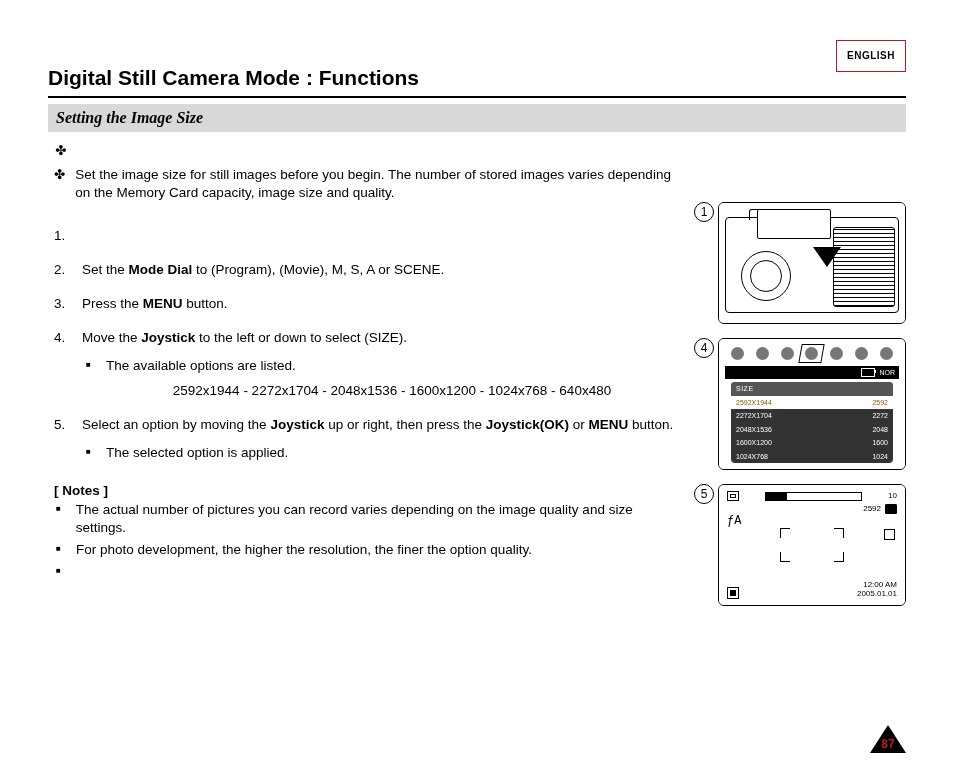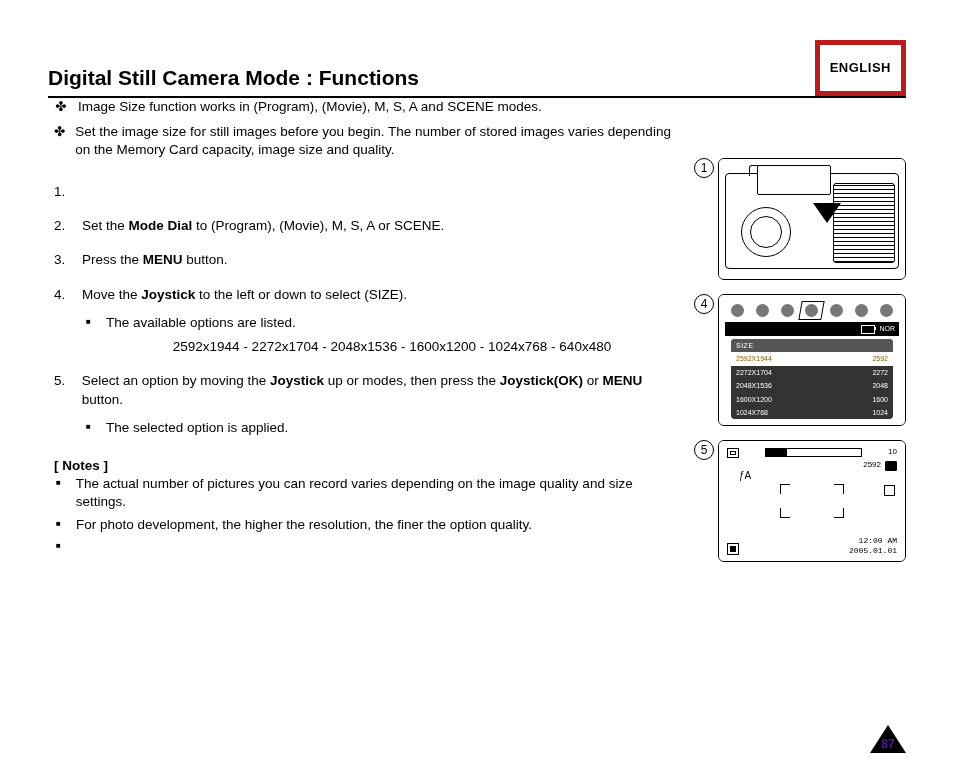--- a/index.html
+++ b/index.html
@@ -15,24 +15,24 @@
     width: 954px;
     height: 779px;
     position: relative;
     box-sizing: border-box;
     padding: 36px 48px 30px 48px;
   }
   .lang-box {
     position: absolute;
     top: 40px;
     right: 48px;
-    border: 5px solid #b91c1c;
-    padding: 14px 10px;
+    border: 1px solid #b91c1c;
+    padding: 8px 10px;
     font-weight: bold;
-    font-size: 13px;
+    font-size: 10px;
     letter-spacing: 0.5px;
   }
   .title {
     font-size: 21px;
     font-weight: bold;
     margin-top: 28px;
     padding-bottom: 4px;
     border-bottom: 2px solid #000;
   }
   .subtitle {
@@ -155,67 +155,65 @@
   .preview-screen { height:120px; background:#fff; position:relative; padding:6px 8px; box-sizing:border-box; font-size:8px; }
   .ps-top { display:flex; align-items:center; gap:22px; }
   .ps-top .sq { width:10px; height:8px; border:1px solid #000; position:relative;}
   .ps-top .sq::after{content:"";position:absolute;inset:2px;border:1px solid #000;}
   .ps-top .bar { flex:1; height:7px; border:1px solid #000; position:relative; margin:0 4px;}
   .ps-top .bar::after{content:"";position:absolute;left:0;top:0;bottom:0;width:22%;background:#000;}
   .ps-top .count { font-size:8px; }
   .ps-row2 { display:flex; justify-content:flex-end; gap:4px; margin-top:2px; align-items:center;}
   .ps-row2 .res { font-size:8px; }
   .ps-row2 .card { width:10px;height:8px;border:1px solid #000; background:#000; border-radius:1px;}
-  .ps-left { position:absolute; left:20px; top:28px; font-size:10px;}
+  .ps-left { position:absolute; left:8px; top:28px; font-size:12px;font-family:Liberation Mono, monospace;}
   .ps-tree { position:absolute; right:10px; top:44px; width:9px;height:9px;border:1px solid #000;}
   .ps-brackets { position:absolute; left:50%; top:50%; transform:translate(-50%,-50%); width:64px; height:34px;}
   .corner{position:absolute;width:9px;height:9px;border:1.4px solid #000;}
   .tl{top:0;left:0;border-right:none;border-bottom:none;}
   .tr{top:0;right:0;border-left:none;border-bottom:none;}
   .bl{bottom:0;left:0;border-right:none;border-top:none;}
   .br{bottom:0;right:0;border-left:none;border-top:none;}
-  .ps-bot { position:absolute; left:8px; right:8px; bottom:6px; display:flex; justify-content:space-between; align-items:flex-end;font-family:Liberation Mono, monospace;}
+  .ps-bot { position:absolute; left:8px; right:8px; bottom:6px; display:flex; justify-content:space-between; align-items:flex-end;}
   .ps-bot .memicon{width:10px;height:10px;border:1px solid #000;position:relative;}
   .ps-bot .memicon::after{content:"";position:absolute;inset:2px;background:#000;}
   .ps-bot .dt { text-align:right; font-size:8px; line-height:1.2;}
 
   
   .pagenum {
     position:absolute; right:48px; bottom:24px; width:36px; height:30px;
   }
   .pagenum .tri {
     width:0;height:0;border-left:18px solid transparent;border-right:18px solid transparent;border-bottom:28px solid #000;
     position:absolute; top:0; left:0;
   }
   .pagenum .txt {
-    position:absolute; top:11px; left:0; right:0; text-align:center; color:#4c1d95; font-size:12px; font-weight:bold;
+    position:absolute; top:11px; left:0; right:0; text-align:center; color:#b91c1c; font-size:12px; font-weight:bold;
   }
   
   .pagenum::before, .pagenum::after {
     content:""; position:absolute; width:0;height:0;
     border-left:18px solid transparent;border-right:18px solid transparent;border-bottom:28px solid transparent;
   }
 </style>
 </head>
 <body>
 
 <div class="page">
 
   <div class="lang-box">ENGLISH</div>
 
   <div class="title">Digital Still Camera Mode : Functions</div>
+  <div class="subtitle">Setting the Image Size</div>
 
   <div class="content">
     <div class="textcol">
 
       <div class="bullet-line">
         <span class="mark">✤</span>
-        <span>
-          <span>Image Size function works  in      (Program),       (Movie), M, S, A and SCENE modes.</span>
-        </span>
       </div>
       <div class="bullet-line">
         <span class="mark">✤</span>
         <span>Set the image size for still images before you begin. The number of stored images varies depending on the Memory Card capacity, image size and quality.</span>
       </div>
 
       <div class="spacer-med"></div>
 
       <div class="num-line">
         <span class="mark">1.</span>
@@ -251,21 +249,21 @@
         <span class="mark">■</span>
         <span>The available options are listed.</span>
       </div>
       <div class="sub-sub">2592x1944 - 2272x1704 - 2048x1536 - 1600x1200 - 1024x768 - 640x480</div>
 
       <div class="spacer-small"></div>
 
       <div class="num-line">
         <span class="mark">5.</span>
         <span>
-          <span>Select an option by moving the </span><b>Joystick</b><span> up or modes, then press the </span><b>Joystick(OK)</b><span> or </span><b>MENU</b><span> button.</span>
+          <span>Select an option by moving the </span><b>Joystick</b><span> up or right, then press the </span><b>Joystick(OK)</b><span> or </span><b>MENU</b><span> button.</span>
         </span>
       </div>
       <div class="sub-line">
         <span class="mark">■</span>
         <span>The selected option is applied.</span>
       </div>
 
       <div class="notes-head">[ Notes ]</div>
       <div class="note-item">
         <span class="mark">■</span>

